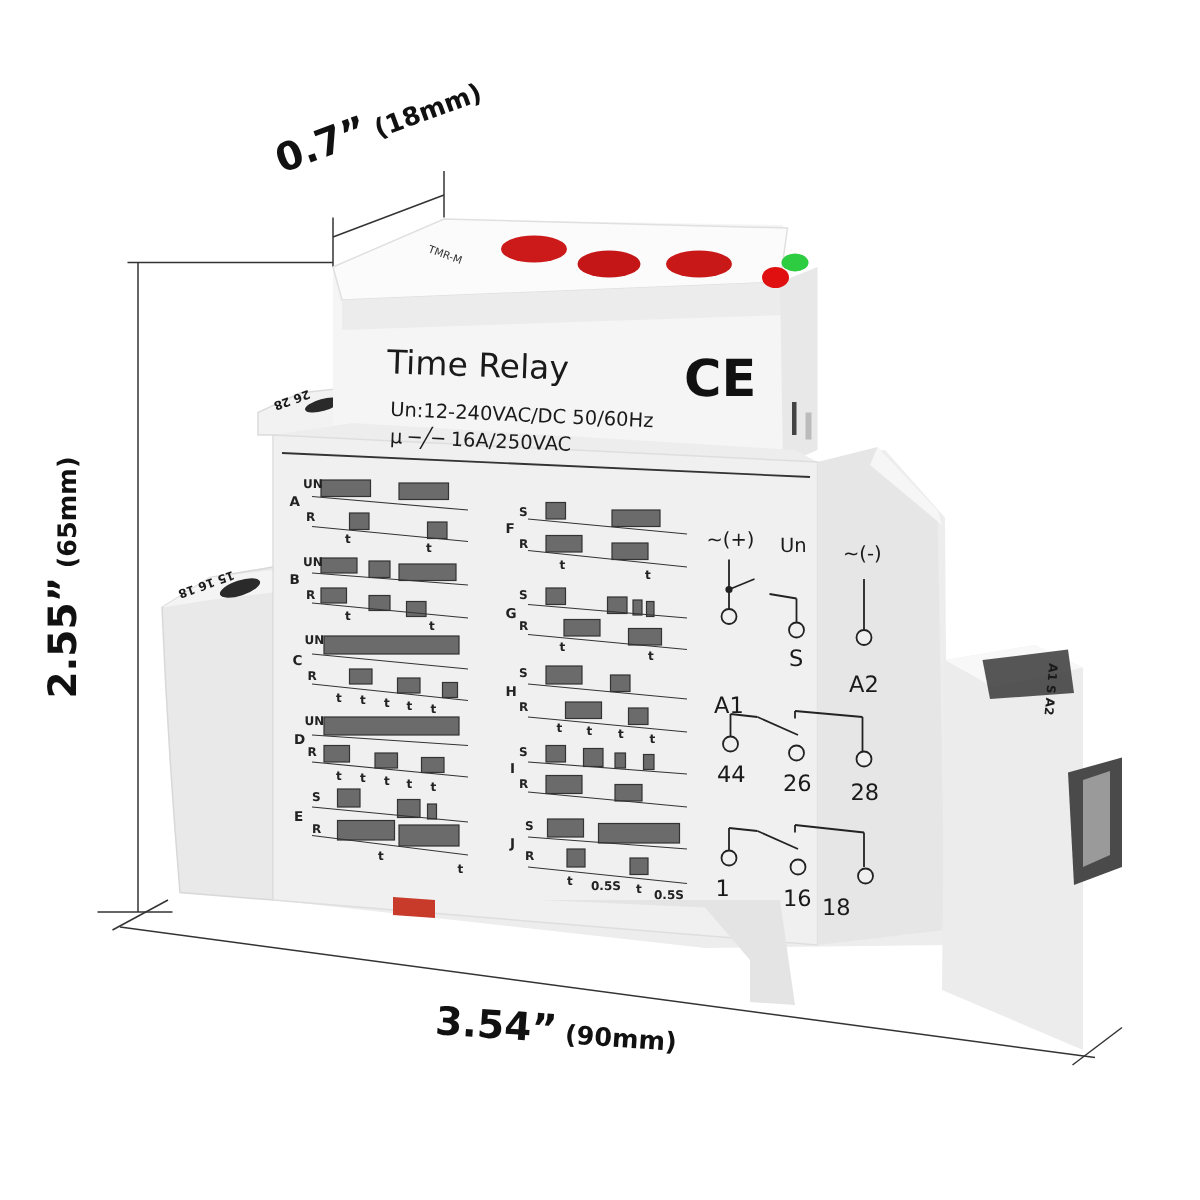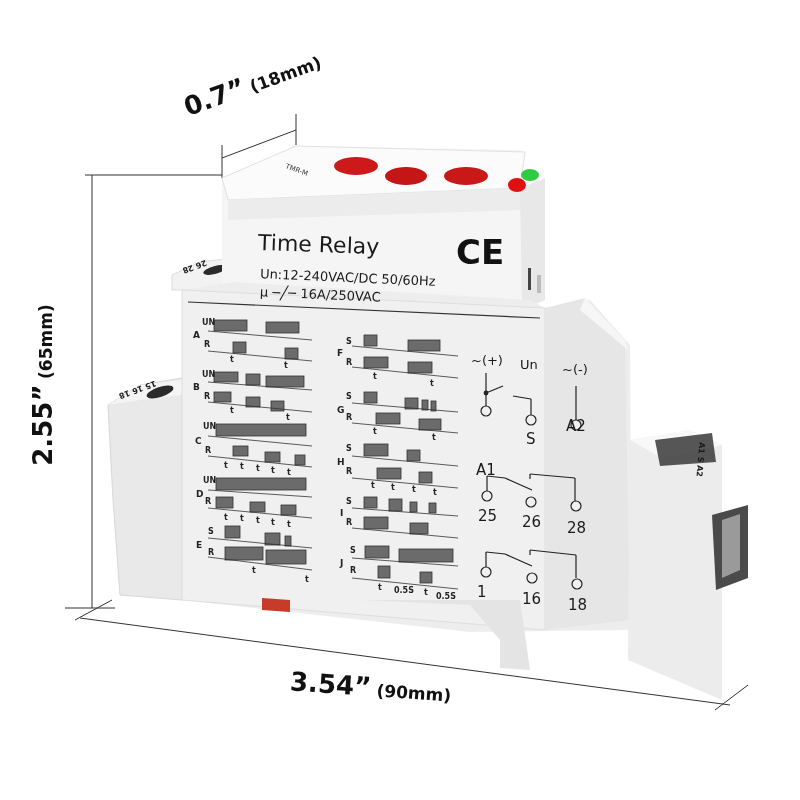--- a/index.html
+++ b/index.html
@@ -284,23 +284,23 @@
 <div class="wf-small" style="left:378px;top:583px;">t</div>
 <div class="wf-small" style="left:394px;top:586px;">0.5S</div>
 <div class="wf-small" style="left:424px;top:588px;">t</div>
 <div class="wf-small" style="left:436px;top:592px;">0.5S</div>
 
 <div class="term" style="left:471px;top:353px;font-size:13px;">~(+)</div>
 <div class="term" style="left:520px;top:357px;font-size:13px;">Un</div>
 <div class="term" style="left:562px;top:362px;font-size:13px;">~(-)</div>
 <div class="term" style="left:476px;top:421px;margin-top:40px;">A1</div>
 <div class="term" style="left:526px;top:430px;">S</div>
-<div class="term" style="left:566px;top:417px;">A2</div>
-<div class="term" style="left:478px;top:507px;">25</div>
+<div class="term" style="left:566px;top:447px;">A2</div>
+<div class="term" style="left:478px;top:507px;">44</div>
 <div class="term" style="left:522px;top:513px;text-align:right;">26</div>
 <div class="term" style="left:567px;top:519px;">28</div>
 <div class="term" style="left:477px;top:583px;">1</div>
 <div class="term" style="left:522px;top:590px;">16</div>
-<div class="term" style="left:568px;top:596px;">18</div>
+<div class="term" style="left:548px;top:596px;">18</div>
 
 <div class="lbl" style="left:182px;top:262px;font-size:8px;font-weight:bold;transform:rotate(160deg);">26  28</div>
 <div class="lbl" style="left:118px;top:385px;font-size:8px;font-weight:bold;transform:rotate(160deg);">15  16  18</div>
 <div class="lbl" style="left:683px;top:455px;font-size:8px;font-weight:bold;transform:rotate(95deg);">A1 S A2</div>
 
 </body></html>

